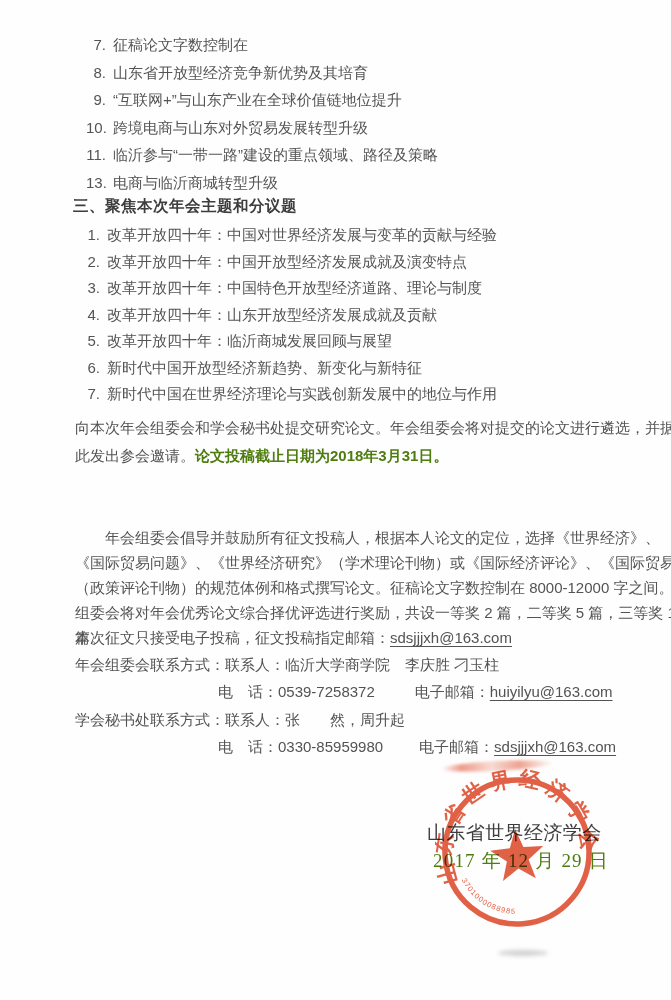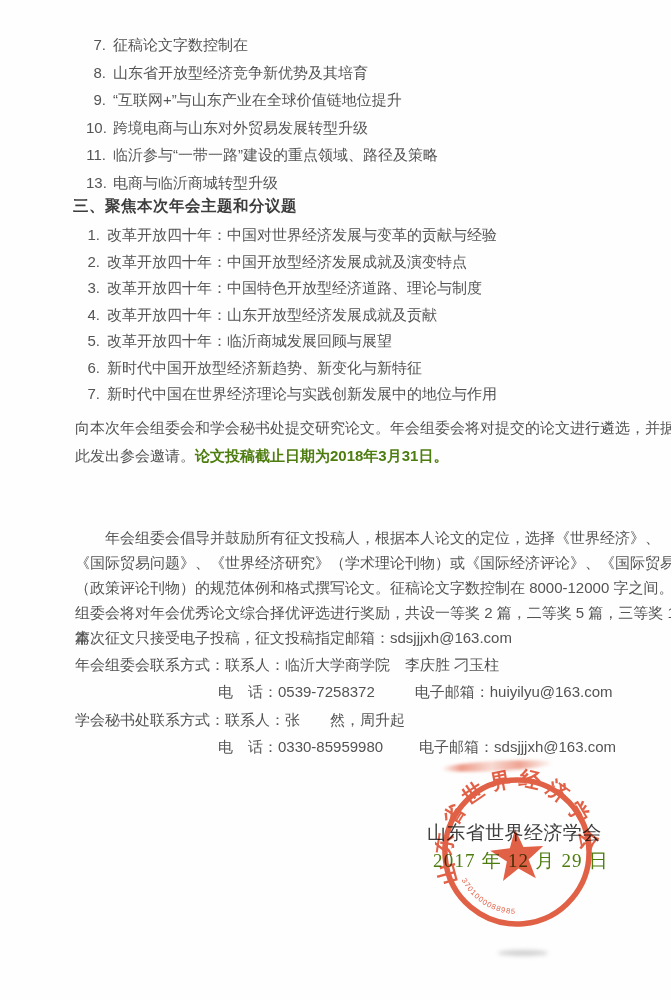--- a/index.html
+++ b/index.html
@@ -19,21 +19,21 @@
   .s3head{left:73px;top:196px;font-size:15.5px;font-weight:bold;color:#3d3d3d;letter-spacing:0.5px;white-space:nowrap;}
   
   .para{width:545px;font-size:15px;color:#535353;white-space:nowrap;}
   .p1{left:75px;top:414px;line-height:27.5px;}
   .p2{left:75px;top:525px;line-height:25px;}
   .indent{padding-left:30px;}
   .bold{font-weight:bold;color:#4d7c0f;}
   
   .contact{left:75px;top:624px;font-size:15px;line-height:27.2px;color:#535353;white-space:nowrap;}
   .contact .cindent{padding-left:143px;}
-  .email{text-underline-offset:3px;}
+  .email{text-decoration:underline;text-underline-offset:3px;}
   .gap-a{margin-left:40px;}
   .gap-b{margin-left:36px;}
   
   .sig-org{left:427px;top:820px;font-size:19px;color:#3d3d3d;letter-spacing:0.4px;z-index:2;white-space:nowrap;}
   .sig-date{left:433px;top:848px;font-size:19px;color:#4d7c0f;letter-spacing:1.2px;z-index:2;white-space:nowrap;font-family:Liberation Serif, serif;}
   
   .seal{left:435px;top:767px;width:165px;height:170px;z-index:3;mix-blend-mode:multiply;opacity:0.93;}
   .smudge-red{
     left:441px;top:761px;width:112px;height:10px;z-index:1;
     background:linear-gradient(90deg,rgba(224,74,40,0) 0%,rgba(224,74,40,0.55) 18%,rgba(224,74,40,0.2) 45%,rgba(224,74,40,0.5) 70%,rgba(224,74,40,0) 100%);

